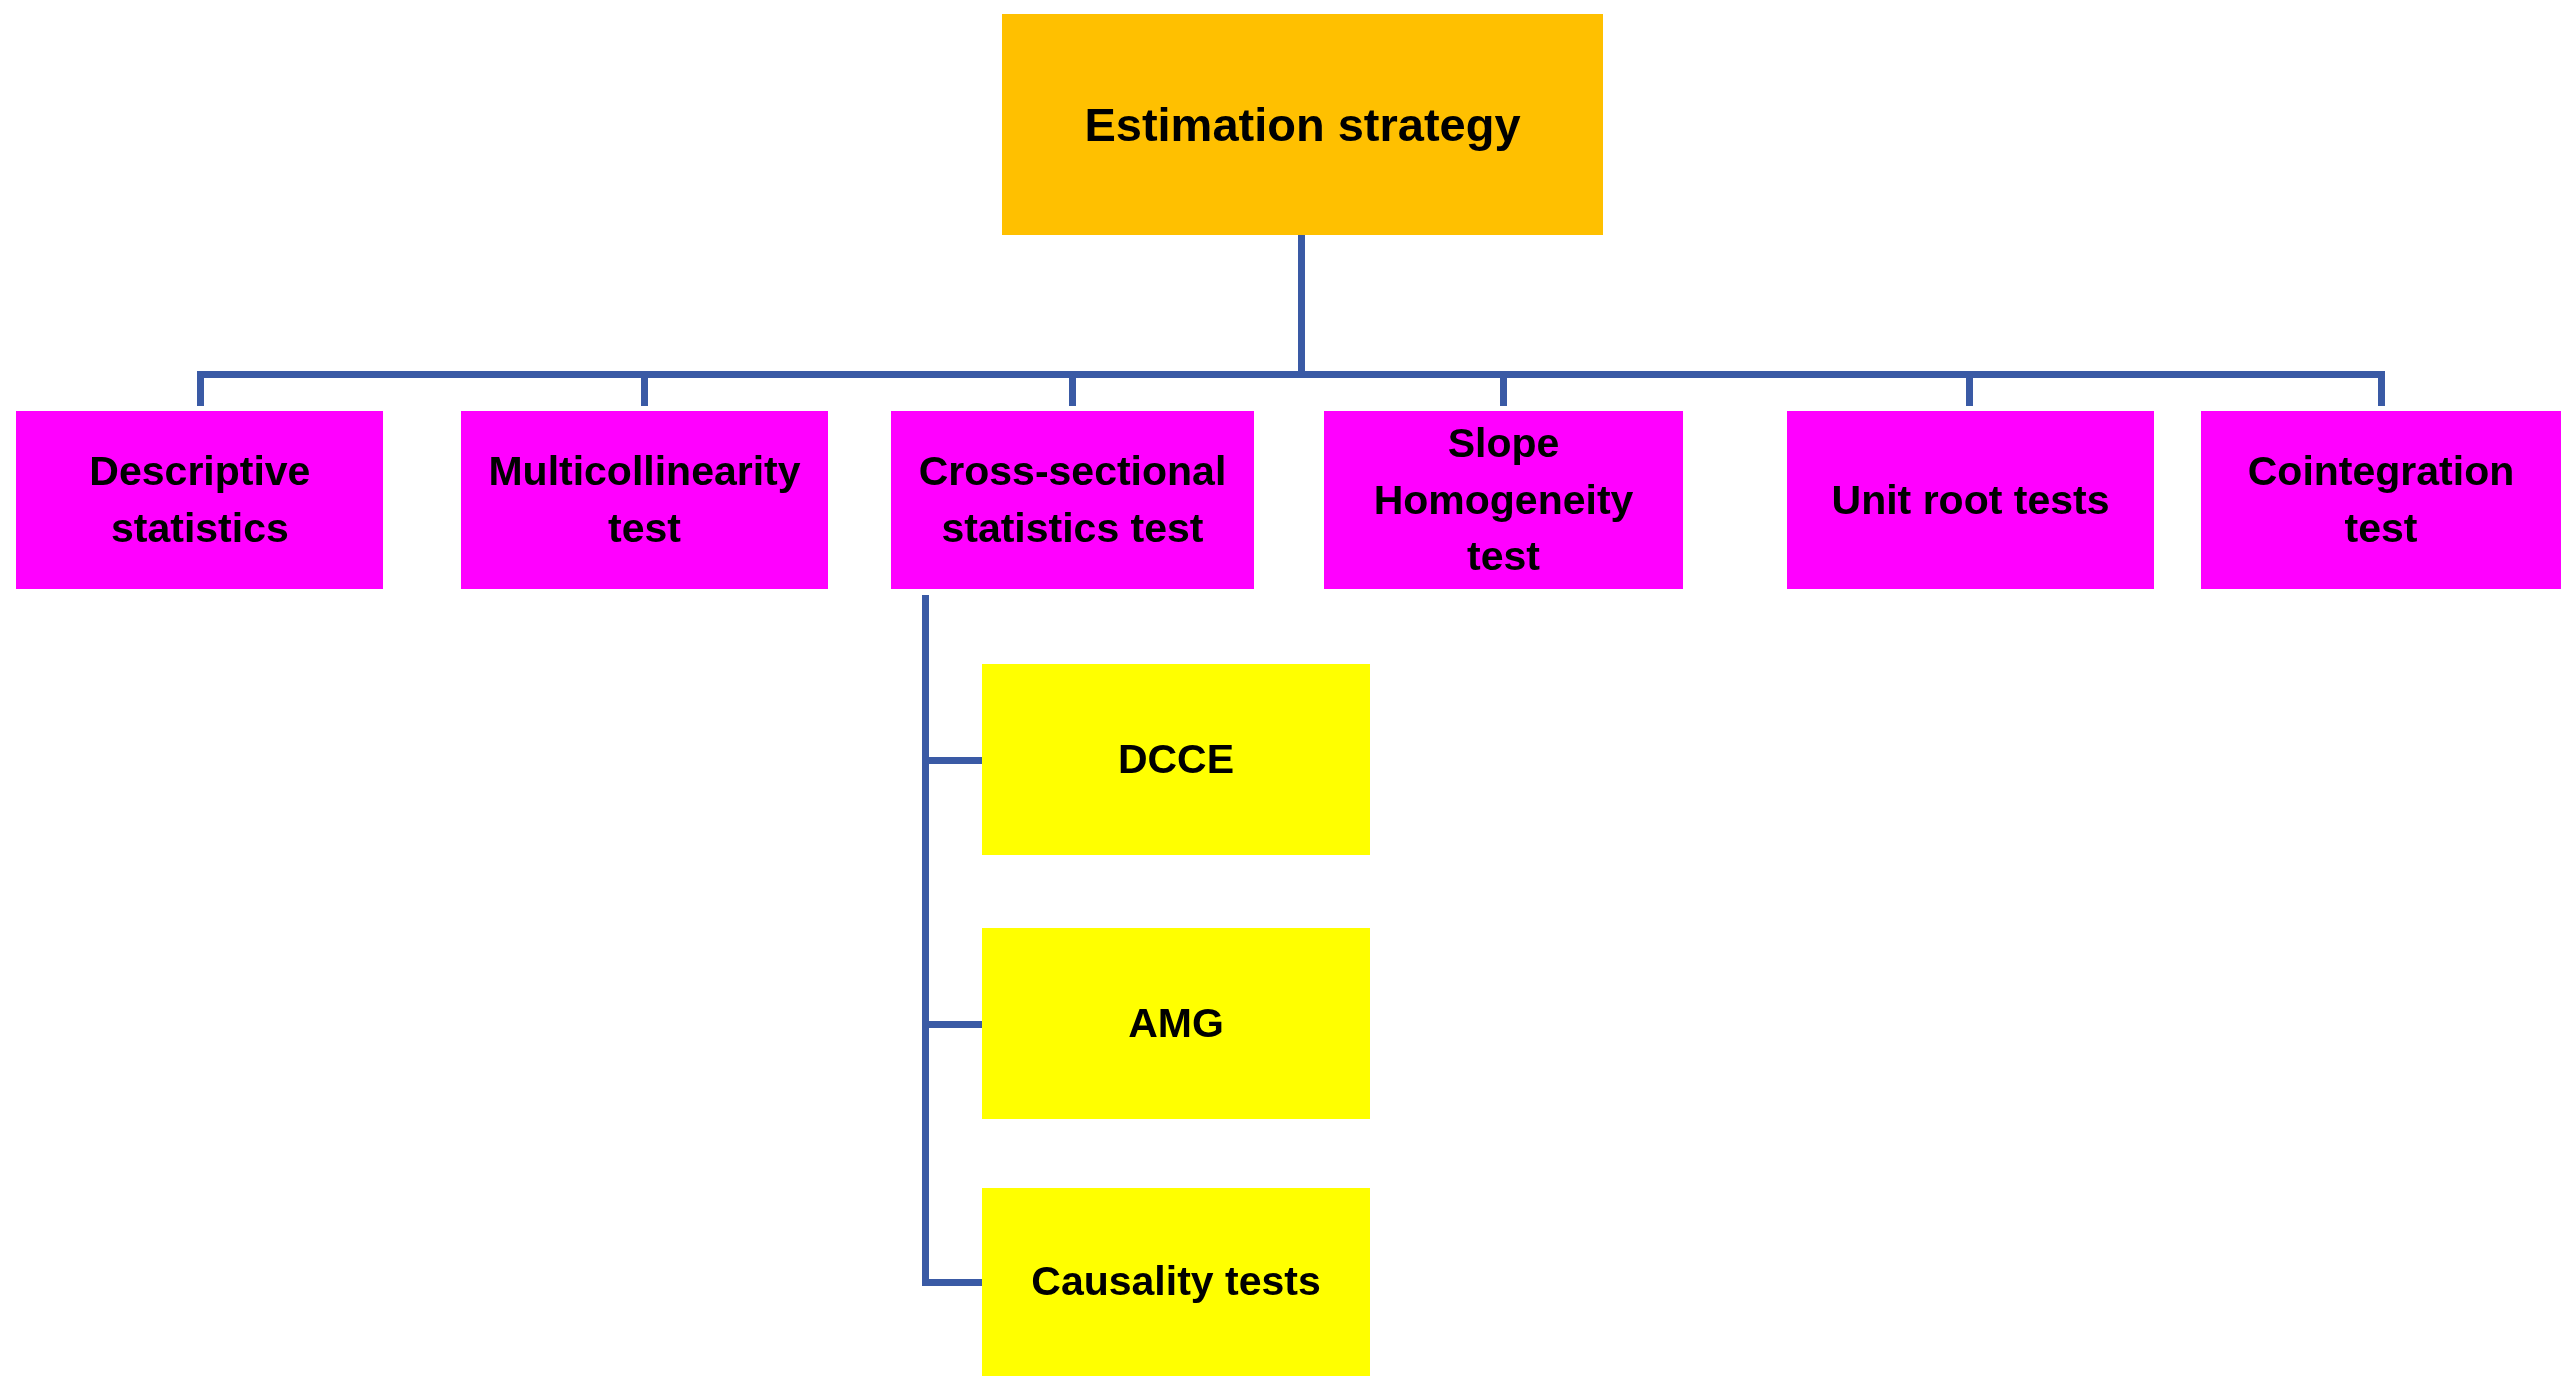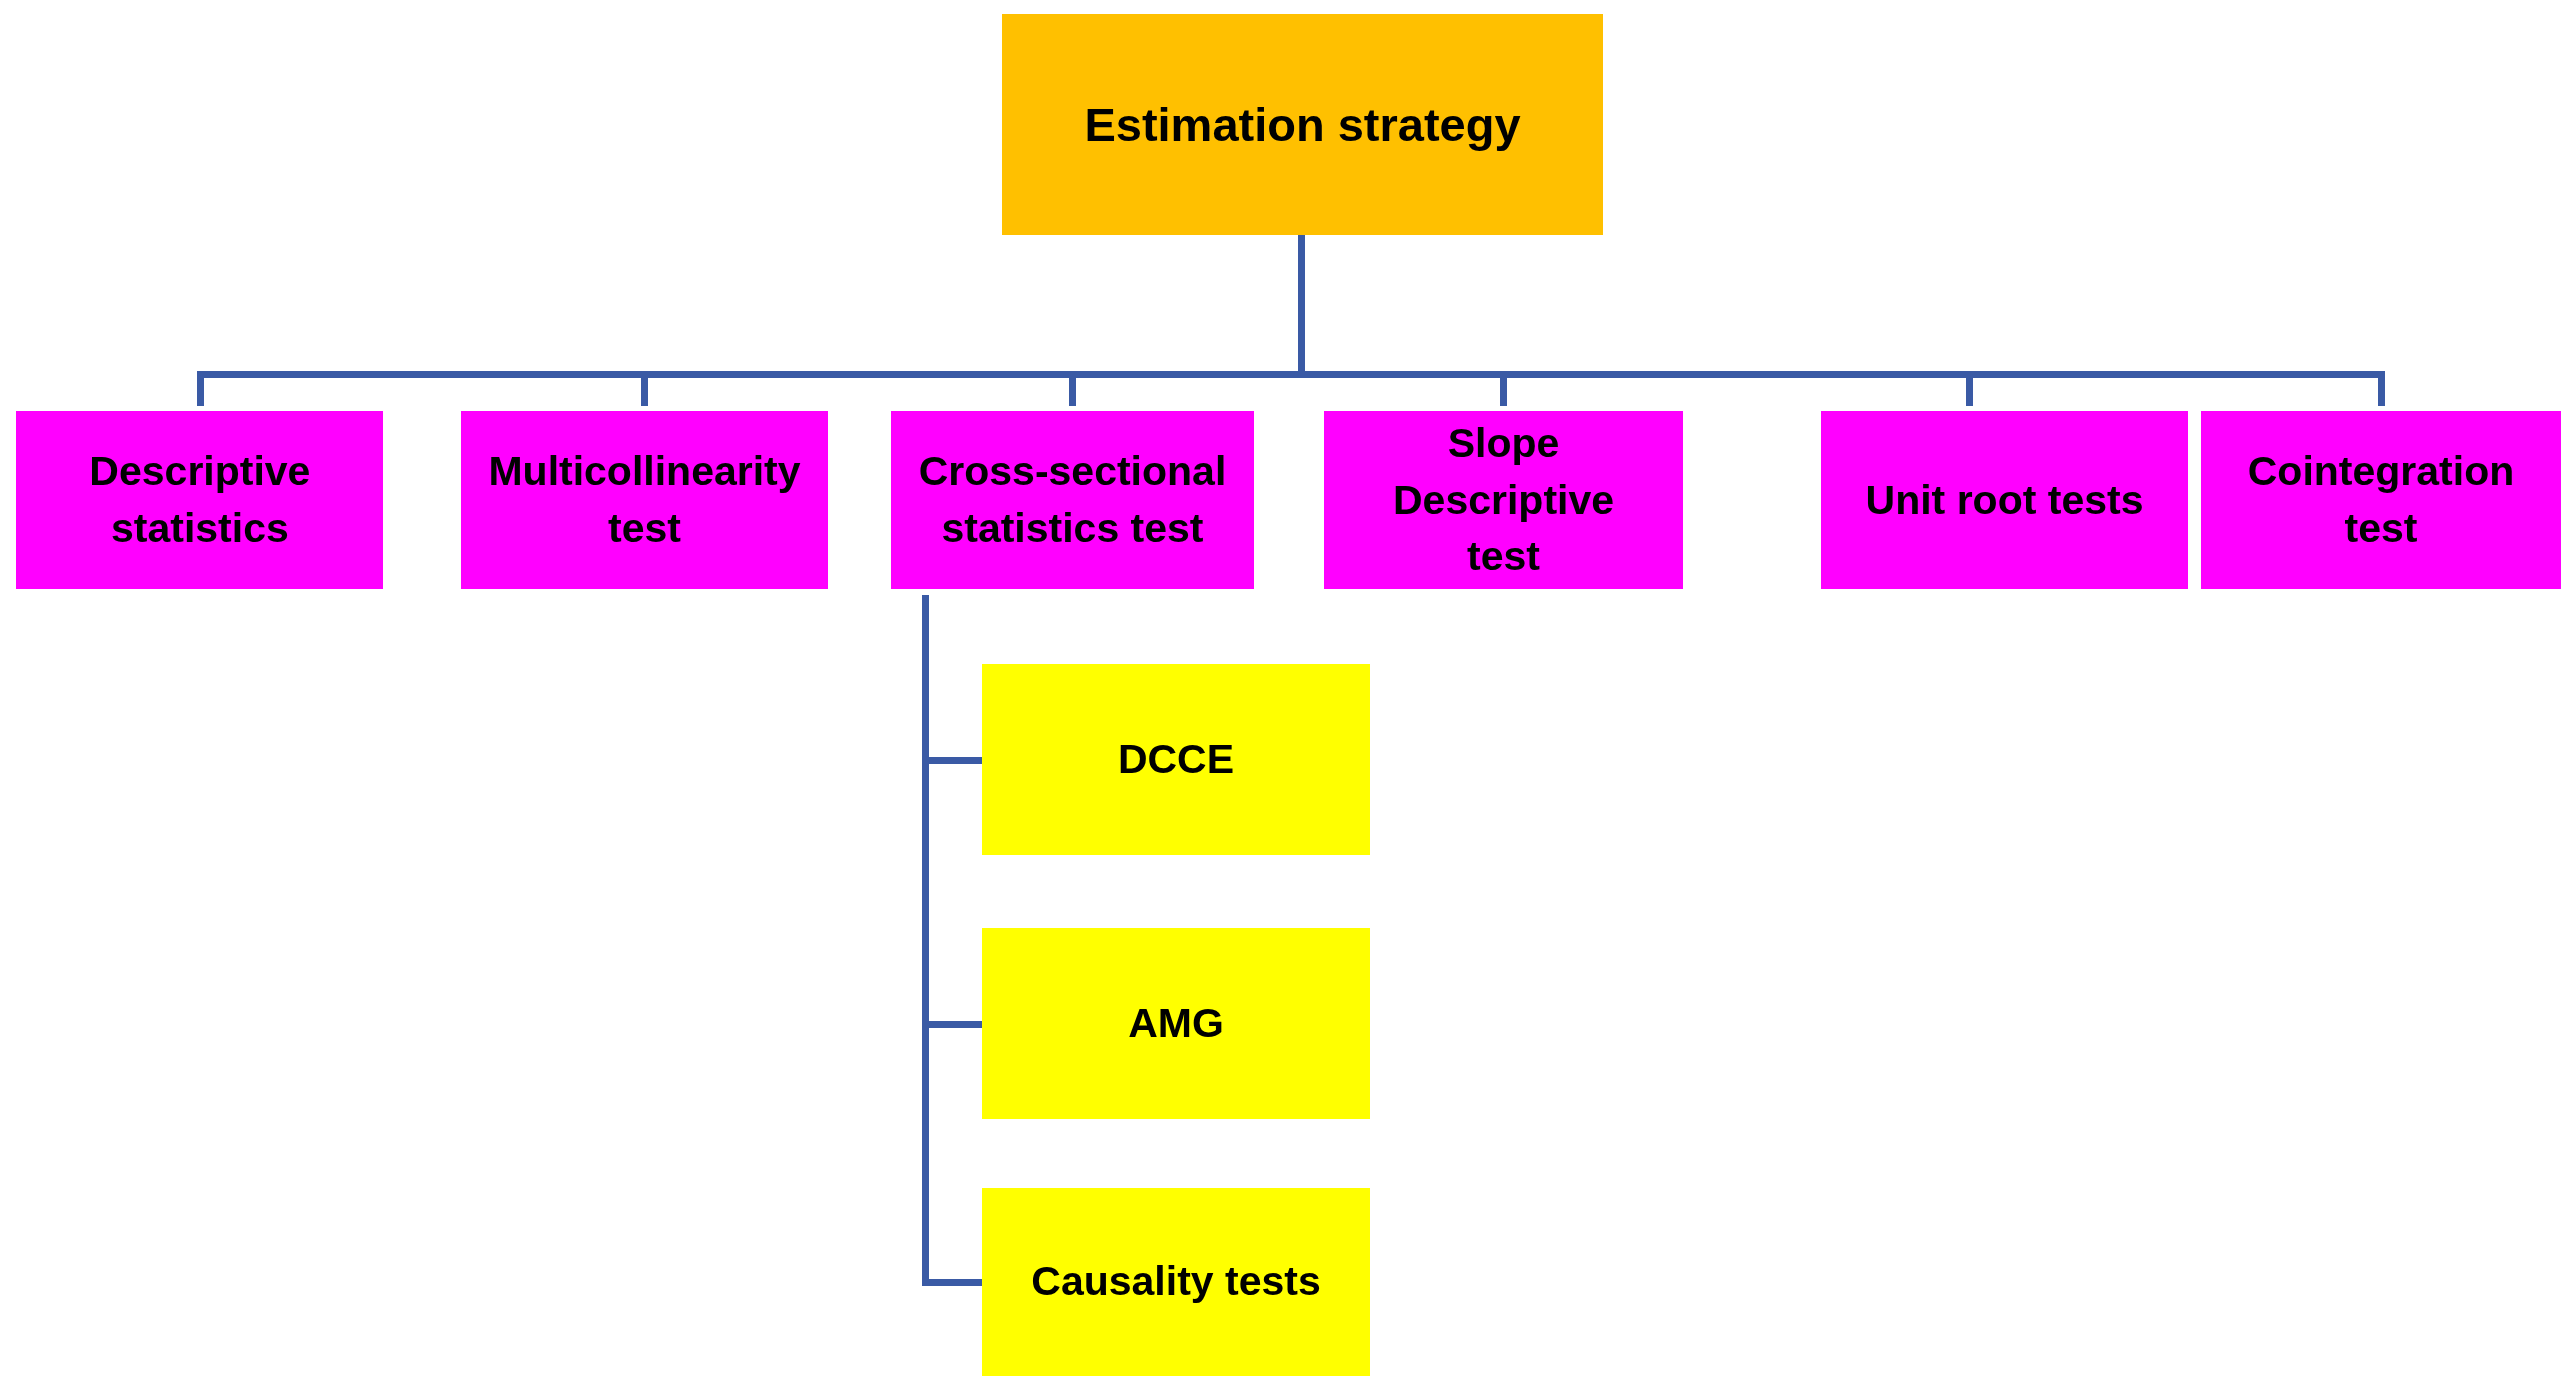--- a/index.html
+++ b/index.html
@@ -75,24 +75,24 @@
   <div class="node node-l2" style="left:461px; top:411px; width:367px; height:178px;">
     <span>Multicollinearity
 test</span>
   </div>
   <div class="node node-l2" style="left:891px; top:411px; width:363px; height:178px;">
     <span>Cross-sectional
 statistics test</span>
   </div>
   <div class="node node-l2" style="left:1324px; top:411px; width:359px; height:178px;">
     <span>Slope
-Descriptive
+Homogeneity
 test</span>
   </div>
-  <div class="node node-l2" style="left:1787px; top:411px; width:367px; height:178px;margin-left:34px;">
+  <div class="node node-l2" style="left:1787px; top:411px; width:367px; height:178px;">
     <span>Unit root tests</span>
   </div>
   <div class="node node-l2" style="left:2201px; top:411px; width:360px; height:178px;">
     <span>Cointegration
 test</span>
   </div>
 
   <div class="node node-l3" style="left:982px; top:664px; width:388px; height:191px;">
     <span>DCCE</span>
   </div>

